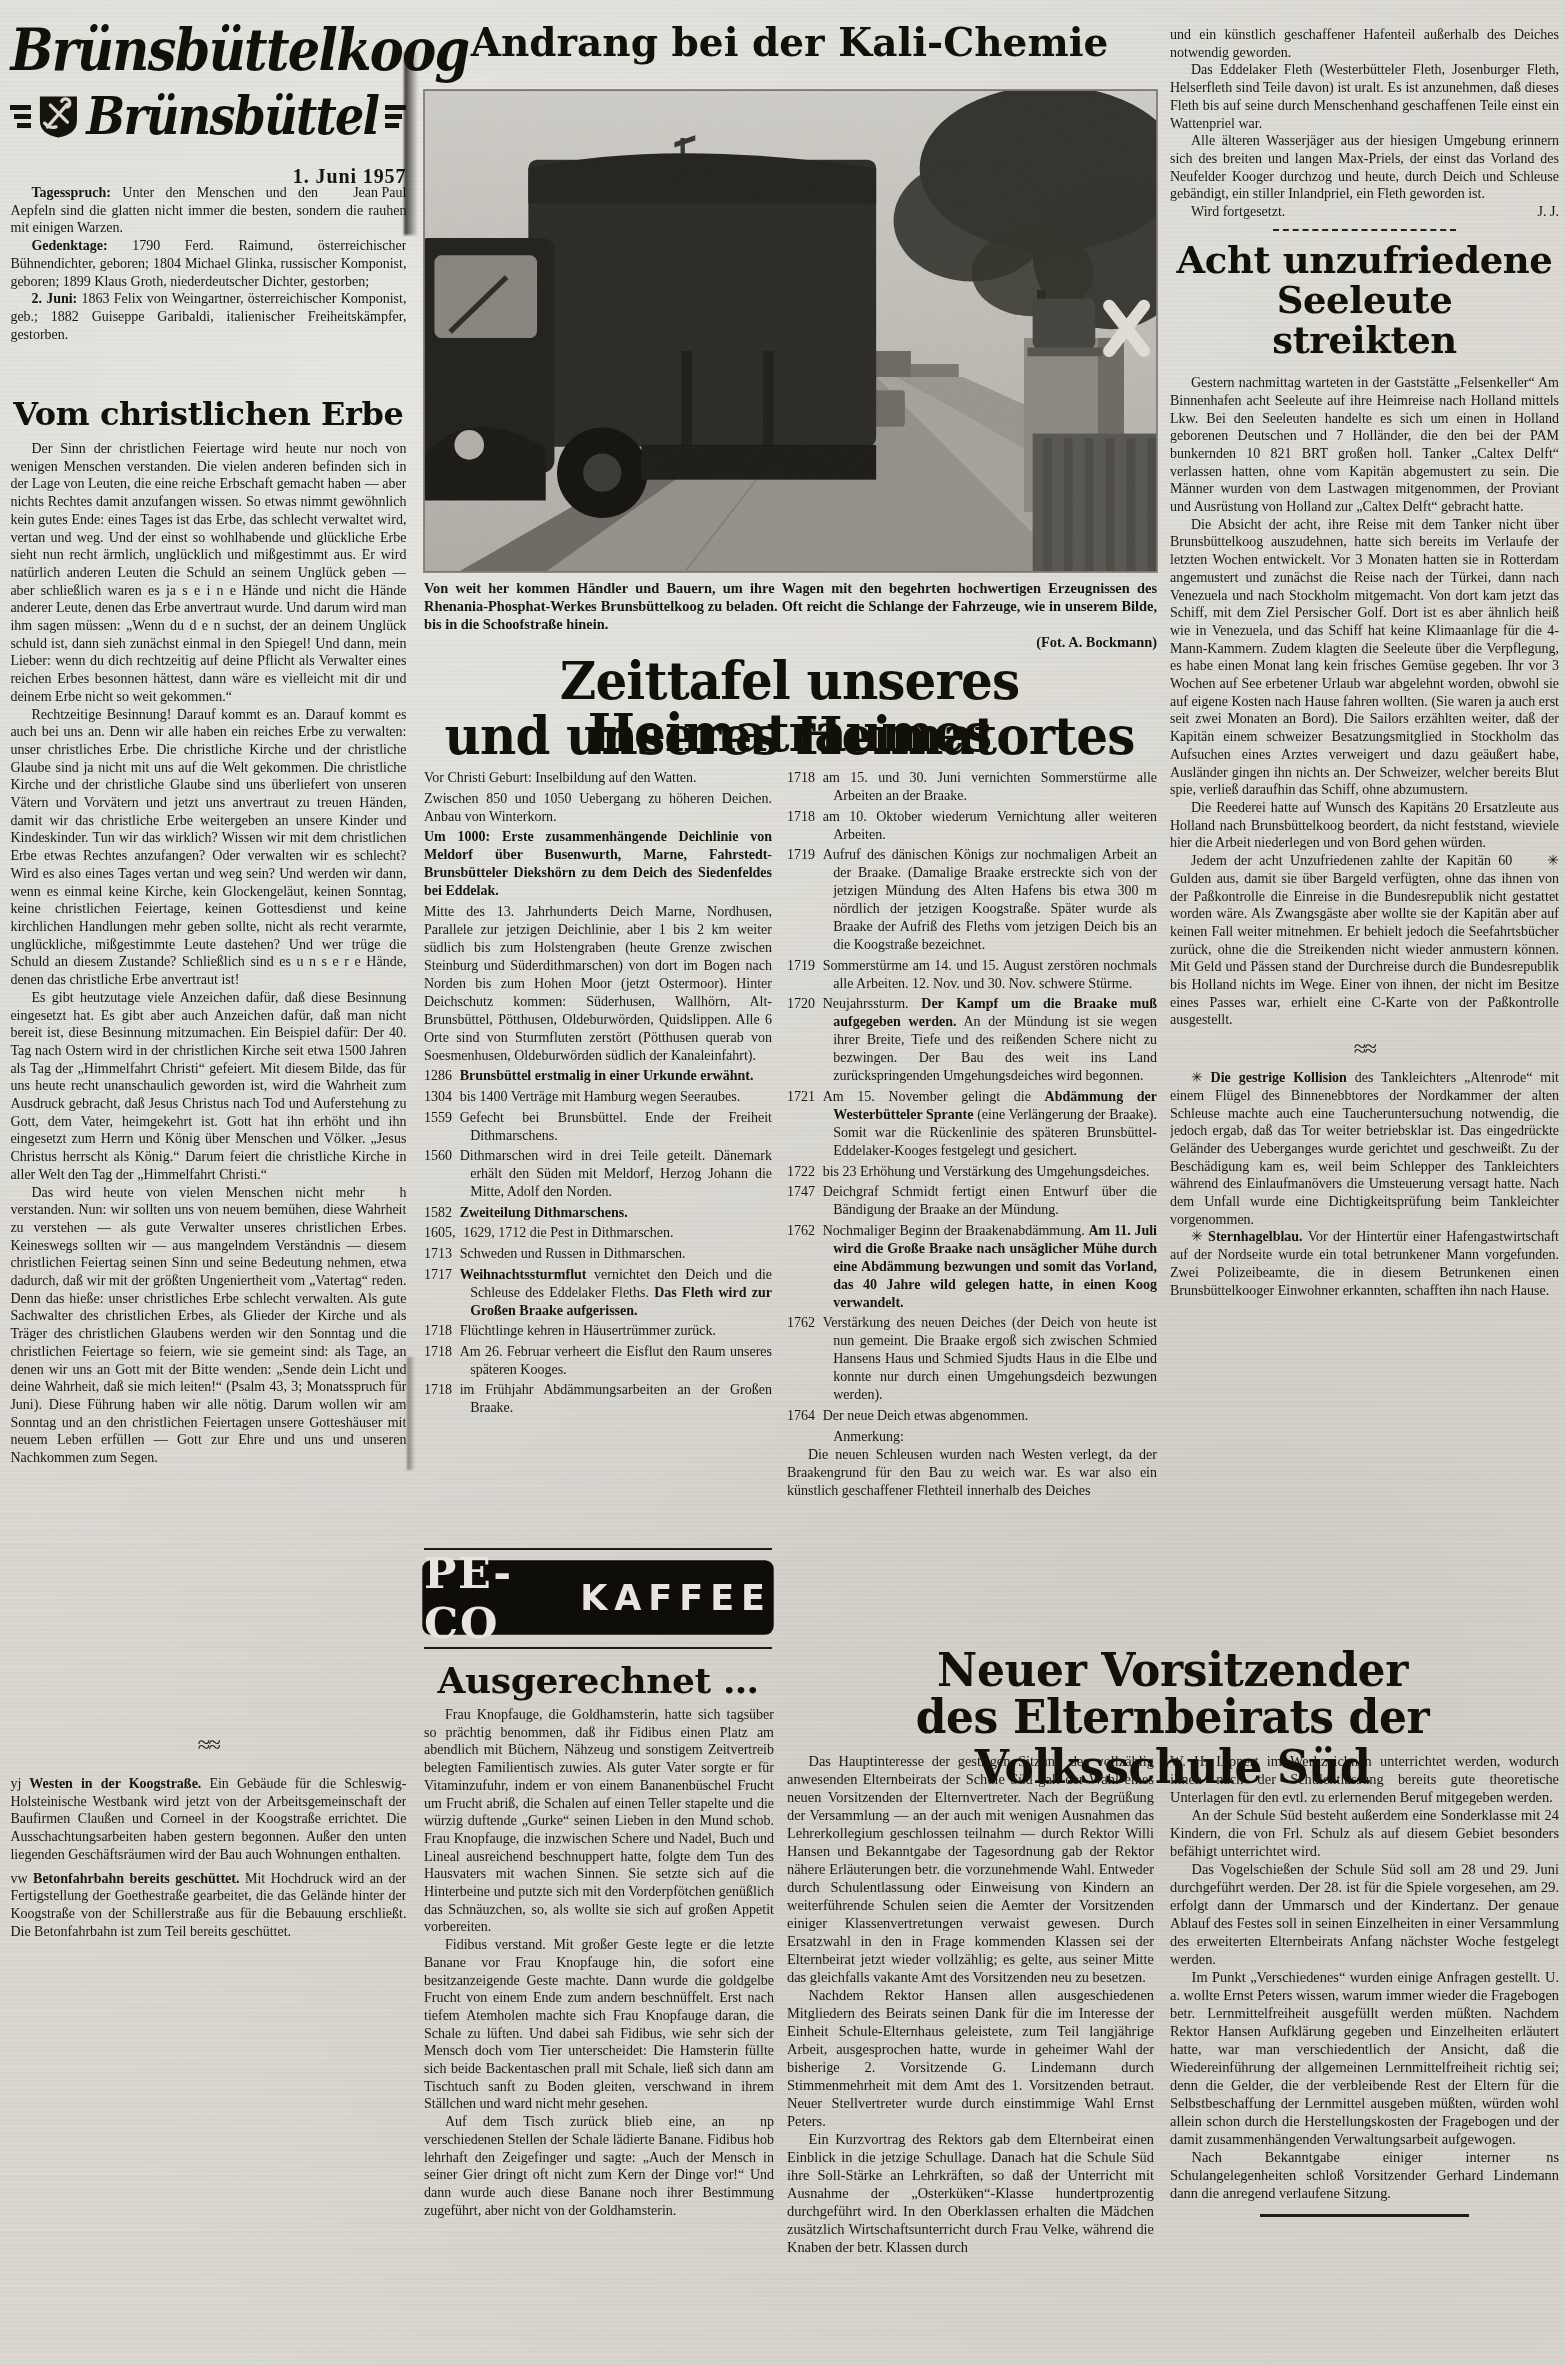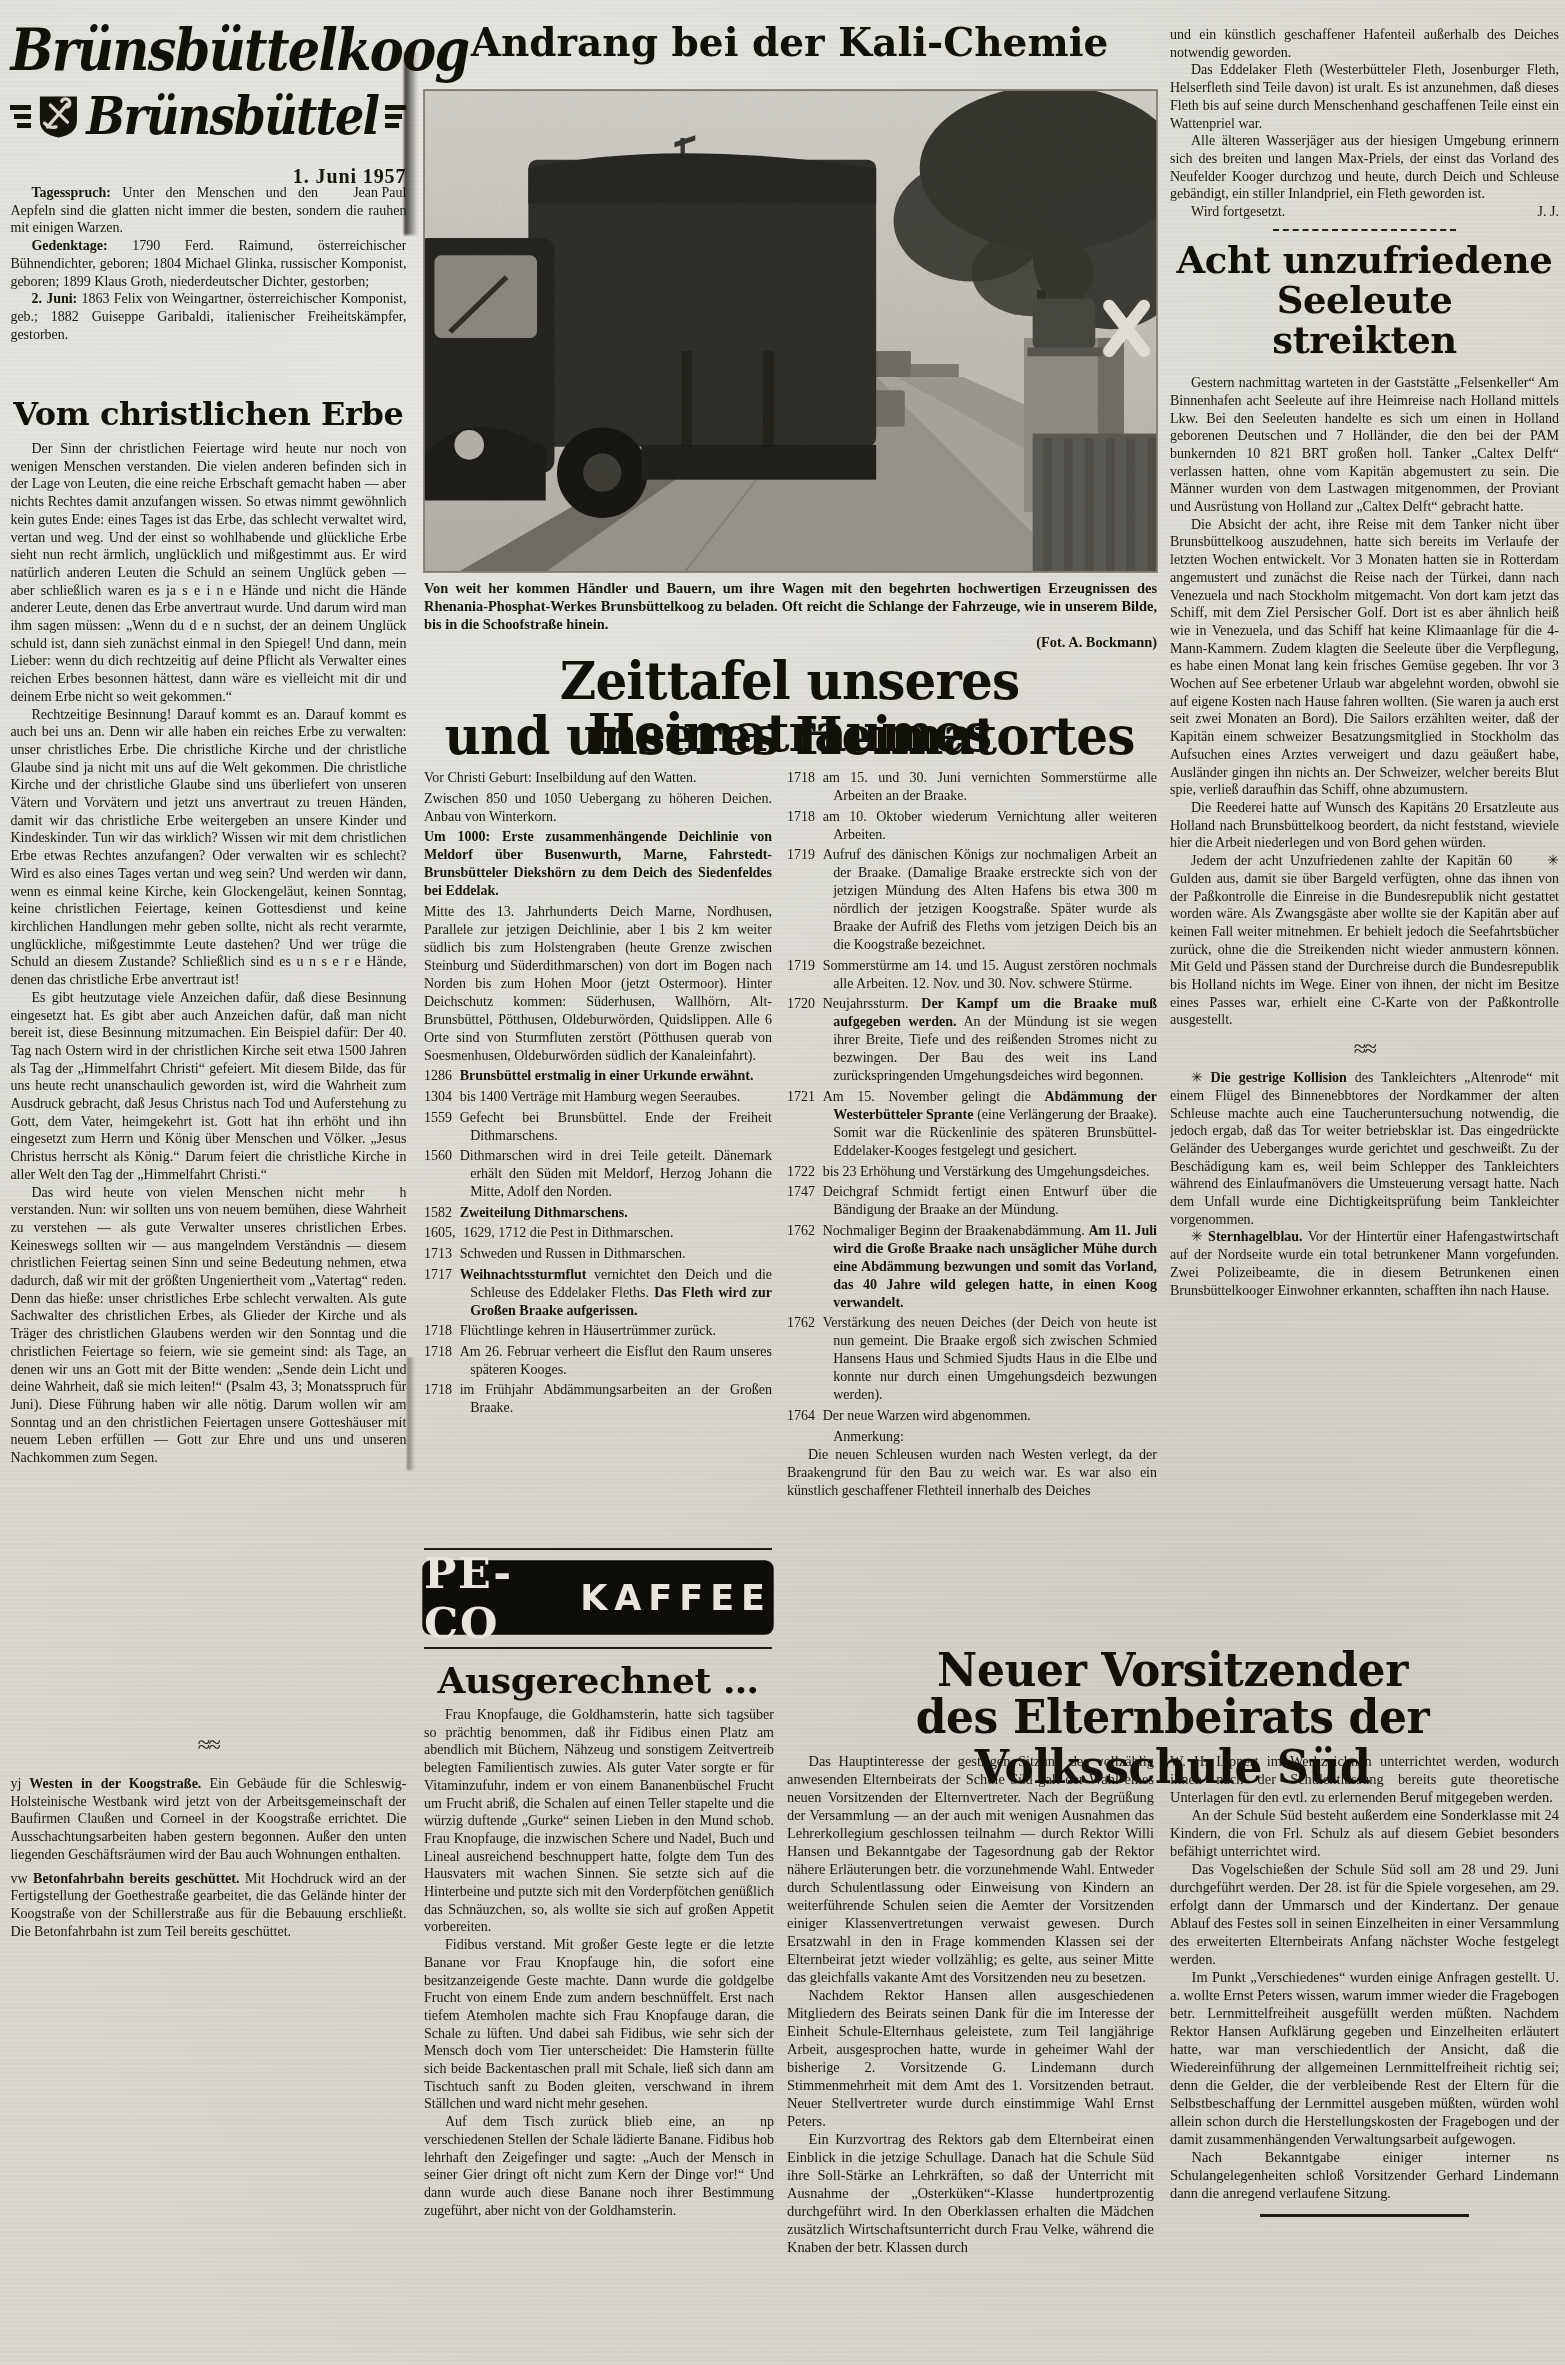--- a/index.html
+++ b/index.html
@@ -220,27 +220,27 @@
       <p class="entry "><span class="year">1717</span><b>Weihnachtssturmflut</b><span> vernichtet den Deich und die Schleuse des Eddelaker Fleths. </span><b>Das Fleth wird zur Großen Braake aufgerissen.</b></p>
       <p class="entry "><span class="year">1718</span><span>Flüchtlinge kehren in Häusertrümmer zurück.</span></p>
       <p class="entry "><span class="year">1718</span><span>Am 26. Februar verheert die Eisflut den Raum unseres späteren Kooges.</span></p>
       <p class="entry "><span class="year">1718</span><span>im Frühjahr Abdämmungsarbeiten an der Großen Braake.</span></p>
     </div>
   <div class="abs body-text" style="left:787px;top:769px;width:370px;height:871px;line-height:18px;">
       <p class="entry "><span class="year">1718</span><span>am 15. und 30. Juni vernichten Sommerstürme alle Arbeiten an der Braake.</span></p>
       <p class="entry "><span class="year">1718</span><span>am 10. Oktober wiederum Vernichtung aller weiteren Arbeiten.</span></p>
       <p class="entry "><span class="year">1719</span><span>Aufruf des dänischen Königs zur nochmaligen Arbeit an der Braake. (Damalige Braake erstreckte sich von der jetzigen Mündung des Alten Hafens bis etwa 300 m nördlich der jetzigen Koogstraße. Später wurde als Braake der Aufriß des Fleths vom jetzigen Deich bis an die Koogstraße bezeichnet.</span></p>
       <p class="entry "><span class="year">1719</span><span>Sommerstürme am 14. und 15. August zerstören nochmals alle Arbeiten. 12. Nov. und 30. Nov. schwere Stürme.</span></p>
-      <p class="entry "><span class="year">1720</span><span>Neujahrssturm. </span><b>Der Kampf um die Braake muß aufgegeben werden.</b><span> An der Mündung ist sie wegen ihrer Breite, Tiefe und des reißenden Stromes nicht zu bezwingen. Der Bau des weit ins Land zurückspringenden Umgehungsdeiches wird begonnen.</span></p>
+      <p class="entry "><span class="year">1720</span><span>Neujahrssturm. </span><b>Der Kampf um die Braake muß aufgegeben werden.</b><span> An der Mündung ist sie wegen ihrer Breite, Tiefe und des reißenden Schere nicht zu bezwingen. Der Bau des weit ins Land zurückspringenden Umgehungsdeiches wird begonnen.</span></p>
       <p class="entry "><span class="year">1721</span><span>Am 15. November gelingt die </span><b>Abdämmung der Westerbütteler Sprante</b><span> (eine Verlängerung der Braake). Somit war die Rückenlinie des späteren Brunsbüttel-Eddelaker-Kooges festgelegt und gesichert.</span></p>
       <p class="entry "><span class="year">1722</span><span>bis 23 Erhöhung und Verstärkung des Umgehungsdeiches.</span></p>
       <p class="entry "><span class="year">1747</span><span>Deichgraf Schmidt fertigt einen Entwurf über die Bändigung der Braake an der Mündung.</span></p>
       <p class="entry "><span class="year">1762</span><span>Nochmaliger Beginn der Braakenabdämmung. </span><b>Am 11. Juli wird die Große Braake nach unsäglicher Mühe durch eine Abdämmung bezwungen und somit das Vorland, das 40 Jahre wild gelegen hatte, in einen Koog verwandelt.</b></p>
       <p class="entry "><span class="year">1762</span><span>Verstärkung des neuen Deiches (der Deich von heute ist nun gemeint. Die Braake ergoß sich zwischen Schmied Hansens Haus und Schmied Sjudts Haus in die Elbe und konnte nur durch einen Umgehungsdeich bezwungen werden).</span></p>
-      <p class="entry "><span class="year">1764</span><span>Der neue Warzen wird abgenommen.</span></p>
+      <p class="entry "><span class="year">1764</span><span>Der neue Deich etwas abgenommen.</span></p>
       <p class="anm"><span>Anmerkung:</span></p>
       <p class="indent"><span>Die neuen Schleusen wurden nach Westen verlegt, da der Braakengrund für den Bau zu weich war. Es war also ein künstlich geschaffener Flethteil innerhalb des Deiches</span></p>
     </div>
 
   <div class="abs rule" style="left:424px;top:1548px;width:348px;"></div>
   <div class="abs ad-box" style="left:424px;top:1562px;width:348px;">
     <span class="ad-brand">PE-CO</span>
     <span class="ad-prod">KAFFEE</span>
   </div>
   <div class="abs rule" style="left:424px;top:1647px;width:348px;"></div>

